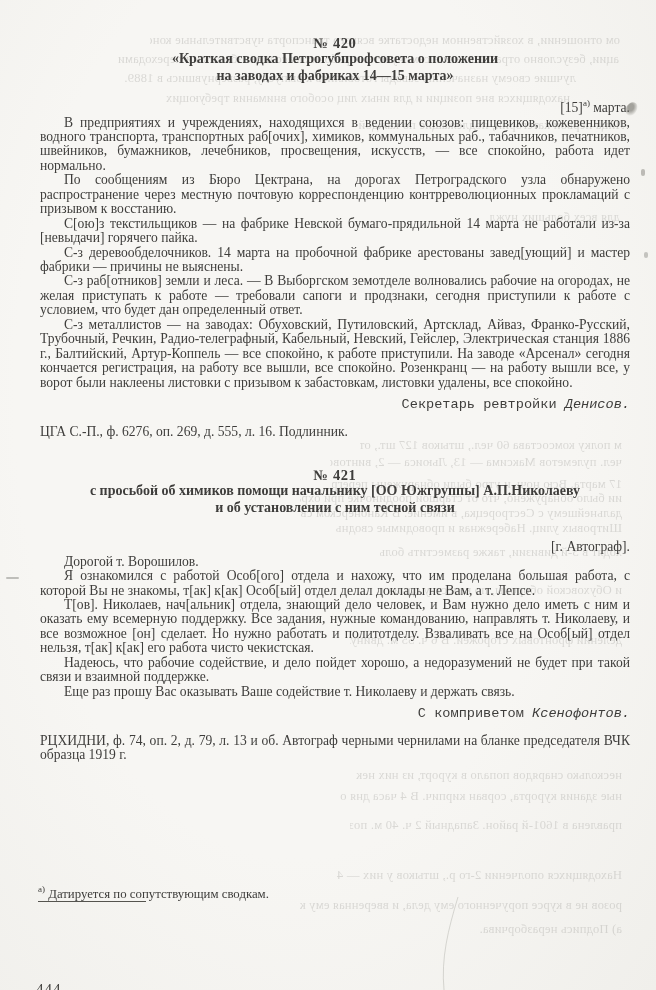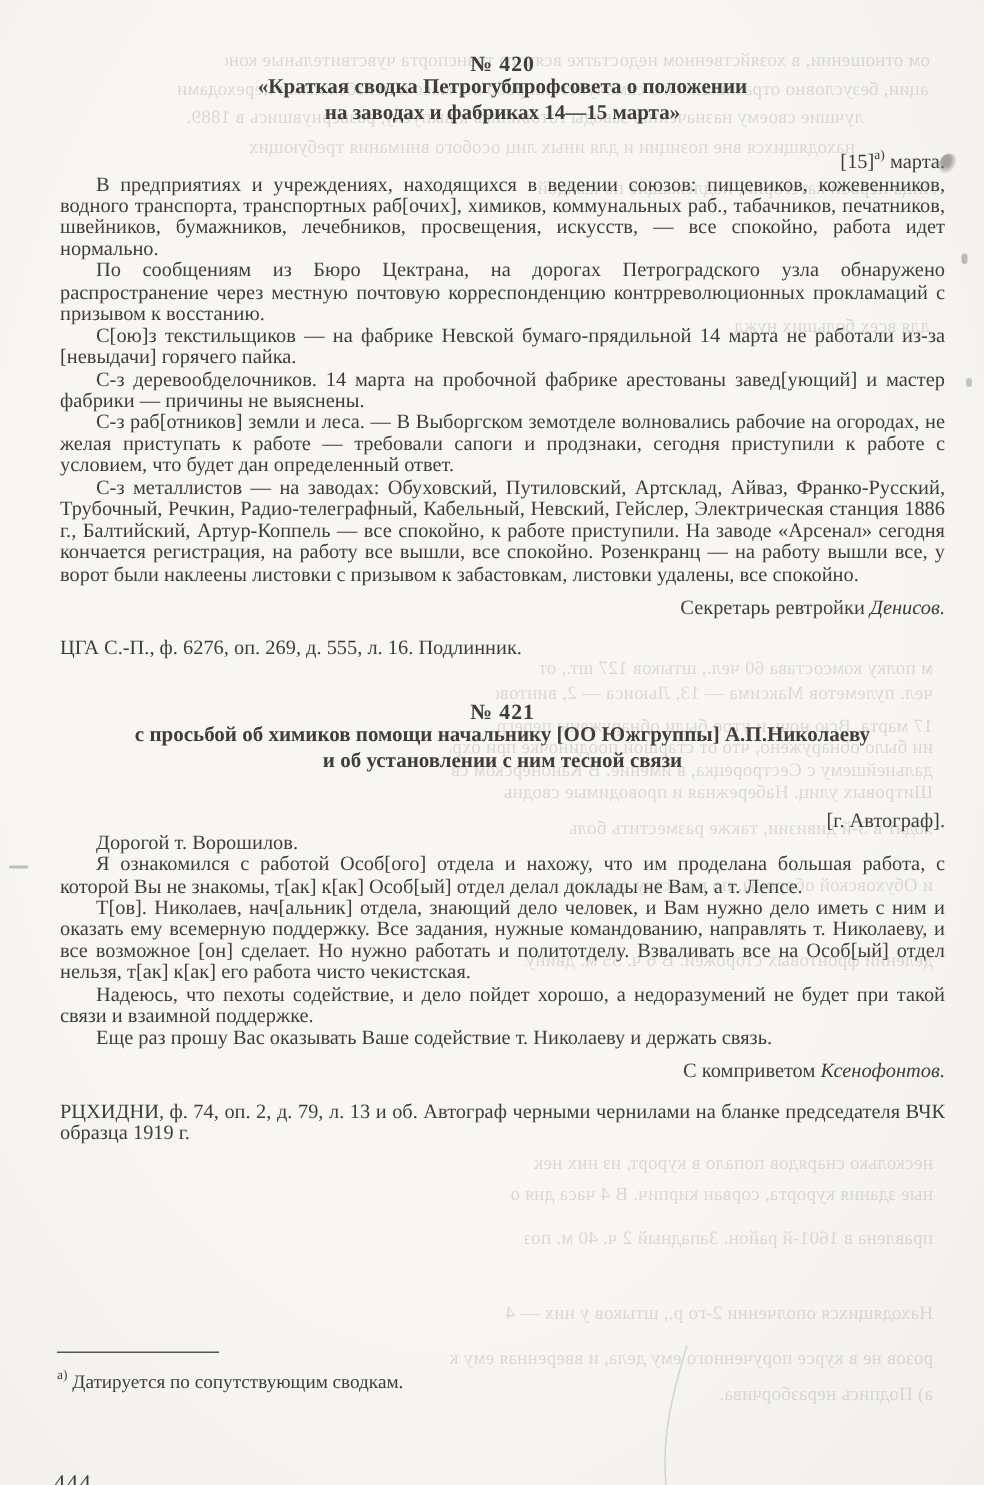--- a/index.html
+++ b/index.html
@@ -12,27 +12,27 @@
     overflow:hidden;
   }
   .content{position:absolute;left:40px;top:36px;width:590px;font-size:13.6px;line-height:14.45px;}
   .doc-number{font-size:14.5px;font-weight:700;text-align:center;letter-spacing:.6px;}
   .doc-title{font-weight:700;text-align:center;font-size:14px;line-height:16.8px;margin-top:1px;}
   .dateline{text-align:right;margin-top:11px;}
   .sup{font-size:9px;vertical-align:6px;}
   p.body{margin:0;text-indent:24px;text-align:justify;}
   .first{margin-top:11px;}
   .gap{margin-top:6px;}
-  .signoff{text-align:right;margin-top:8px;}
+  .signoff{text-align:right;margin-top:8px;font-family:Liberation Mono, monospace;}
   .name{font-style:italic;}
   .source{margin:12px 0 0 0;text-align:justify;}
   .doc421{margin-top:29px;}
   .date-block{margin-top:22px;text-align:right;line-height:15.6px;}
   .footnote-rule{position:absolute;left:38px;top:901px;width:108px;border-top:1px solid #55544f;}
-  .footnote{position:absolute;left:38px;top:911px;width:560px;font-size:12.8px;}
+  .footnote{position:absolute;left:38px;top:884px;width:560px;font-size:12.8px;}
   .page-number{position:absolute;left:36px;top:941px;font-size:15px;letter-spacing:1px;margin-top:40px;}
   
   .bleed span{
     position:absolute;display:block;white-space:nowrap;overflow:hidden;
     transform:scaleX(-1);
     color:#8d8c88;opacity:.28;filter:blur(.5px);
     font-size:12.6px;line-height:14px;letter-spacing:.2px;
   }
   .b0{left:150px;top:33px;width:470px;opacity:.32;}
   .b1{left:44px;top:52px;width:575px;opacity:.30;}
@@ -117,21 +117,21 @@
       <div class="doc-title">
         <div>с просьбой об химиков помощи начальнику [ОО Южгруппы] А.П.Николаеву</div>
         <div>и об установлении с ним тесной связи</div>
       </div>
       <div class="date-block">
         <div>[г. Автограф].</div>
       </div>
       <p class="body first">Дорогой т. Ворошилов.</p>
       <p class="body">Я ознакомился с работой Особ[ого] отдела и нахожу, что им проделана большая работа, с которой Вы не знакомы, т[ак] к[ак] Особ[ый] отдел делал доклады не Вам, а т. Лепсе.</p>
       <p class="body gap">Т[ов]. Николаев, нач[альник] отдела, знающий дело человек, и Вам нужно дело иметь с ним и оказать ему всемерную поддержку. Все задания, нужные командованию, направлять т. Николаеву, и все возможное [он] сделает. Но нужно работать и политотделу. Взваливать все на Особ[ый] отдел нельзя, т[ак] к[ак] его работа чисто чекистская.</p>
-      <p class="body">Надеюсь, что пехоты содействие, и дело пойдет хорошо, а недоразумений не будет при такой связи и взаимной поддержке.</p>
+      <p class="body">Надеюсь, что рабочие содействие, и дело пойдет хорошо, а недоразумений не будет при такой связи и взаимной поддержке.</p>
       <p class="body">Еще раз прошу Вас оказывать Ваше содействие т. Николаеву и держать связь.</p>
       <div class="signoff"><span>С комприветом</span> <span class="name">Ксенофонтов.</span></div>
       <p class="source">РЦХИДНИ, ф. 74, оп. 2, д. 79, л. 13 и об. Автограф черными чернилами на бланке председателя ВЧК образца 1919 г.</p>
     </div>
   </div>
 
   <div class="footnote-rule"></div>
   <div class="footnote"><span class="sup">а)</span> <span>Датируется по сопутствующим сводкам.</span></div>
   <div class="page-number">444</div>
 

